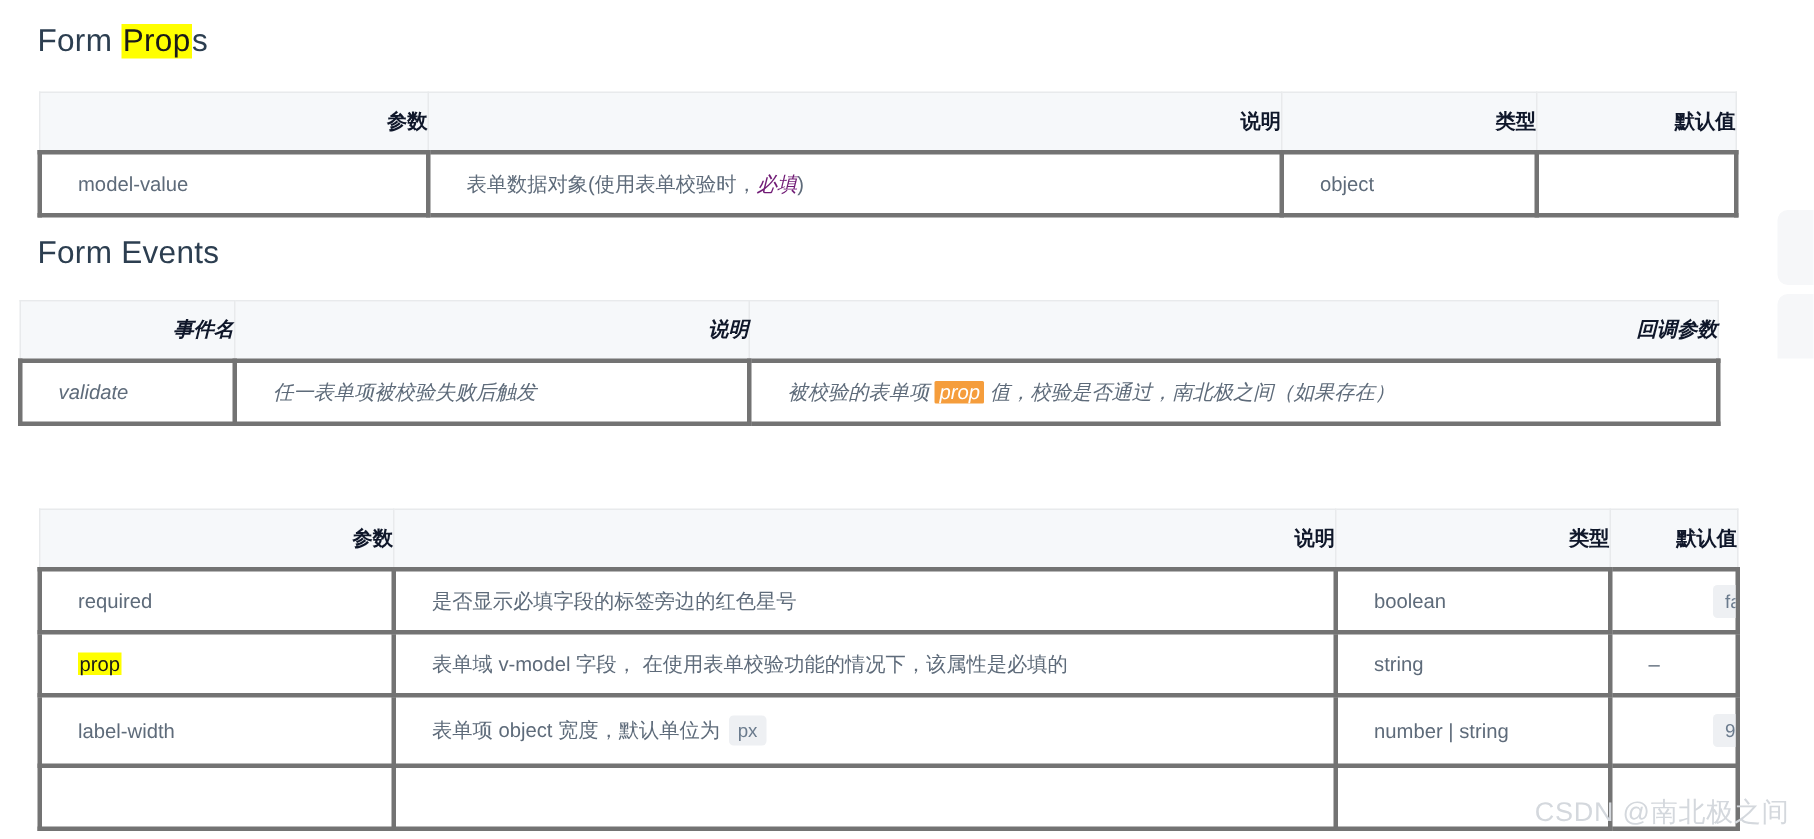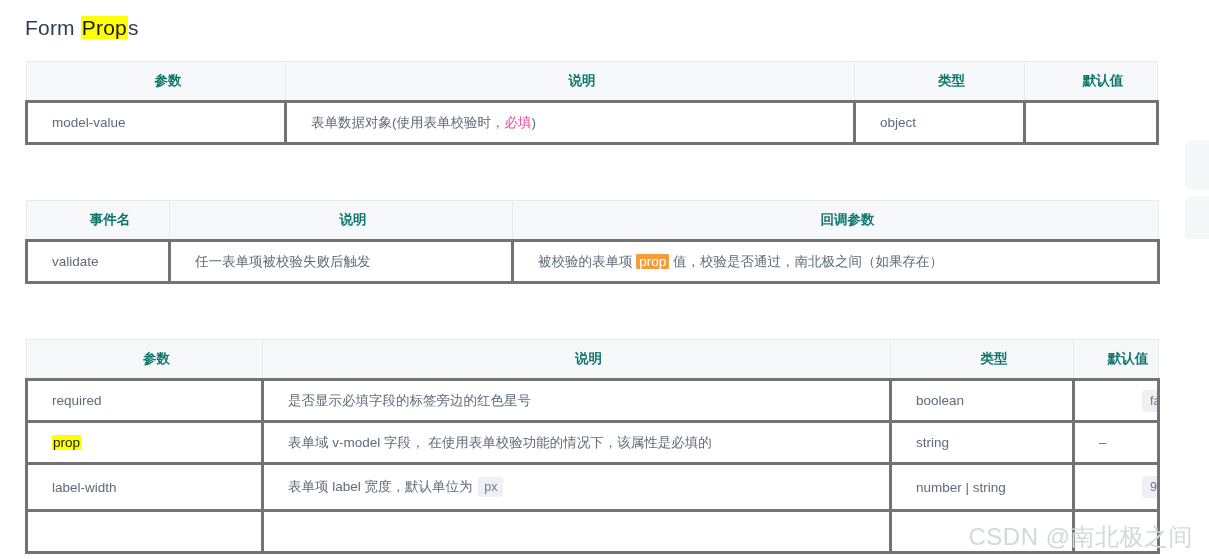--- a/index.html
+++ b/index.html
@@ -74,43 +74,44 @@
   
   table.api {
     position: absolute;
     border-collapse: collapse;
     table-layout: fixed;
     background: #ffffff;
     font-size: 13.5px;
   }
   table.api th {
     background: #f6f8fa;
-    color: #0f766e;
+    color: #0f172a;
     font-weight: 700;
-    text-align: center;
+    text-align: right;
     font-size: 13.5px;
     border: 1px solid #e8eaec;
     padding: 0 0 0 24px;
     height: 38px;
     vertical-align: middle;
     white-space: nowrap;
   }
   table.api td {
     background: #ffffff;
     color: #5e6b7a;
     border: 3px solid #737373;
     padding: 0 0 0 24px;
     height: 39px;
     vertical-align: middle;
     font-size: 13.5px;
     white-space: nowrap;
     overflow: hidden;
   }
   .req {
-    color: #ec4899;
+    color: #701a75;
+    font-style: italic;
   }
   code.inline {
     background: #eef0f3;
     color: #6b7b8d;
     border-radius: 3px;
     padding: 2px 6px;
     font-family: "Liberation Sans", "DejaVu Sans", sans-serif;
     font-size: 12.5px;
     margin: 12px 2px;
     display: inline-block;
@@ -127,21 +128,21 @@
     line-height: 16px;
     margin-left: 43px;
   }
   .dash { color: #6b7b8d; }
 
   
   #watermark {
     position: absolute;
     right: 16px;
     bottom: 6px;
-    font-size: 24px;
+    font-size: 18px;
     color: #d4d8dd;
     letter-spacing: 0.5px;
     white-space: nowrap;
     z-index: 8;
     pointer-events: none;
     font-family: "Liberation Sans", "DejaVu Sans", sans-serif;
   }
 </style>
 </head>
 <body>
@@ -168,22 +169,23 @@
     <tbody>
       <tr>
         <td>model-value</td>
         <td><span>表单数据对象(使用表单校验时，</span><span class="req">必填</span><span>)</span></td>
         <td>object</td>
         <td></td>
       </tr>
     </tbody>
   </table>
 
-
-  <table class="api" style="left:25px; top:200px; width:1132px;">
+  <h2 class="heading" style="top:157px;"><span>Form Events</span></h2>
+
+  <table class="api" style="left:12px; top:200px; width:1132px;font-style:italic;">
     <colgroup>
       <col style="width:143px">
       <col style="width:343px">
       <col style="width:646px">
     </colgroup>
     <thead>
       <tr>
         <th>事件名</th>
         <th>说明</th>
         <th>回调参数</th>
@@ -225,21 +227,21 @@
 
       <tr style="height:40px">
         <td><span class="hl-yellow">prop</span></td>
         <td>表单域 v-model 字段， 在使用表单校验功能的情况下，该属性是必填的</td>
         <td>string</td>
         <td class="dash">–</td>
       </tr>
 
       <tr style="height:40px">
         <td>label-width</td>
-        <td><span>表单项 label 宽度，默认单位为 </span><code class="inline">px</code></td>
+        <td><span>表单项 object 宽度，默认单位为 </span><code class="inline">px</code></td>
         <td>number | string</td>
         <td><code class="def">90px</code></td>
       </tr>
 
 
       <tr style="height:20px">
         <td></td>
         <td></td>
         <td></td>
         <td></td>

